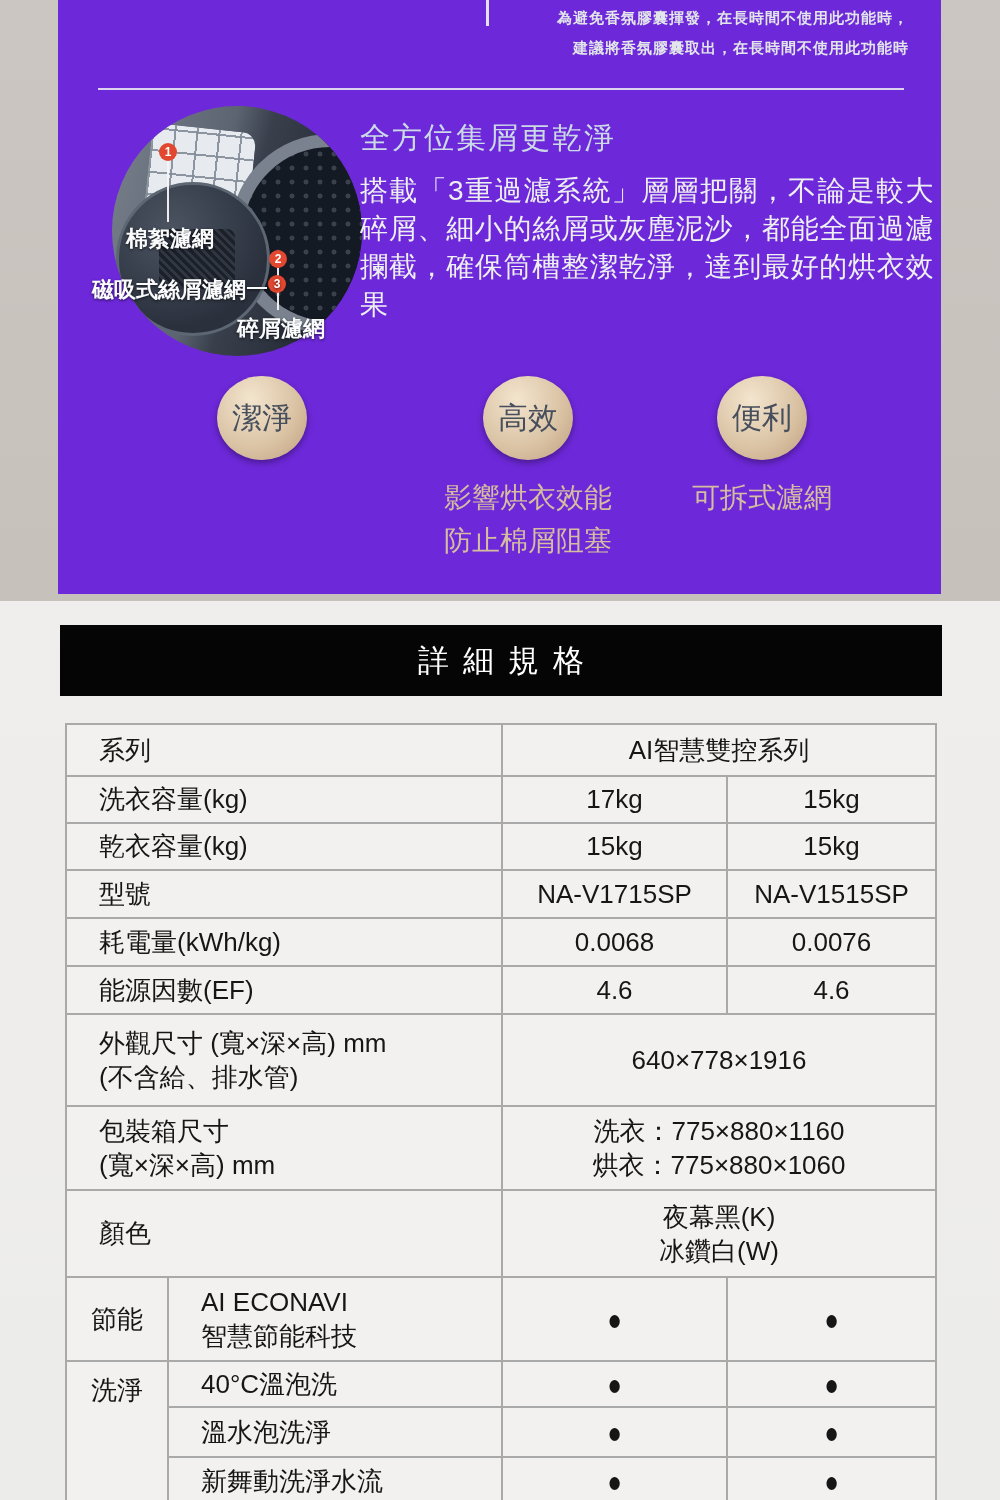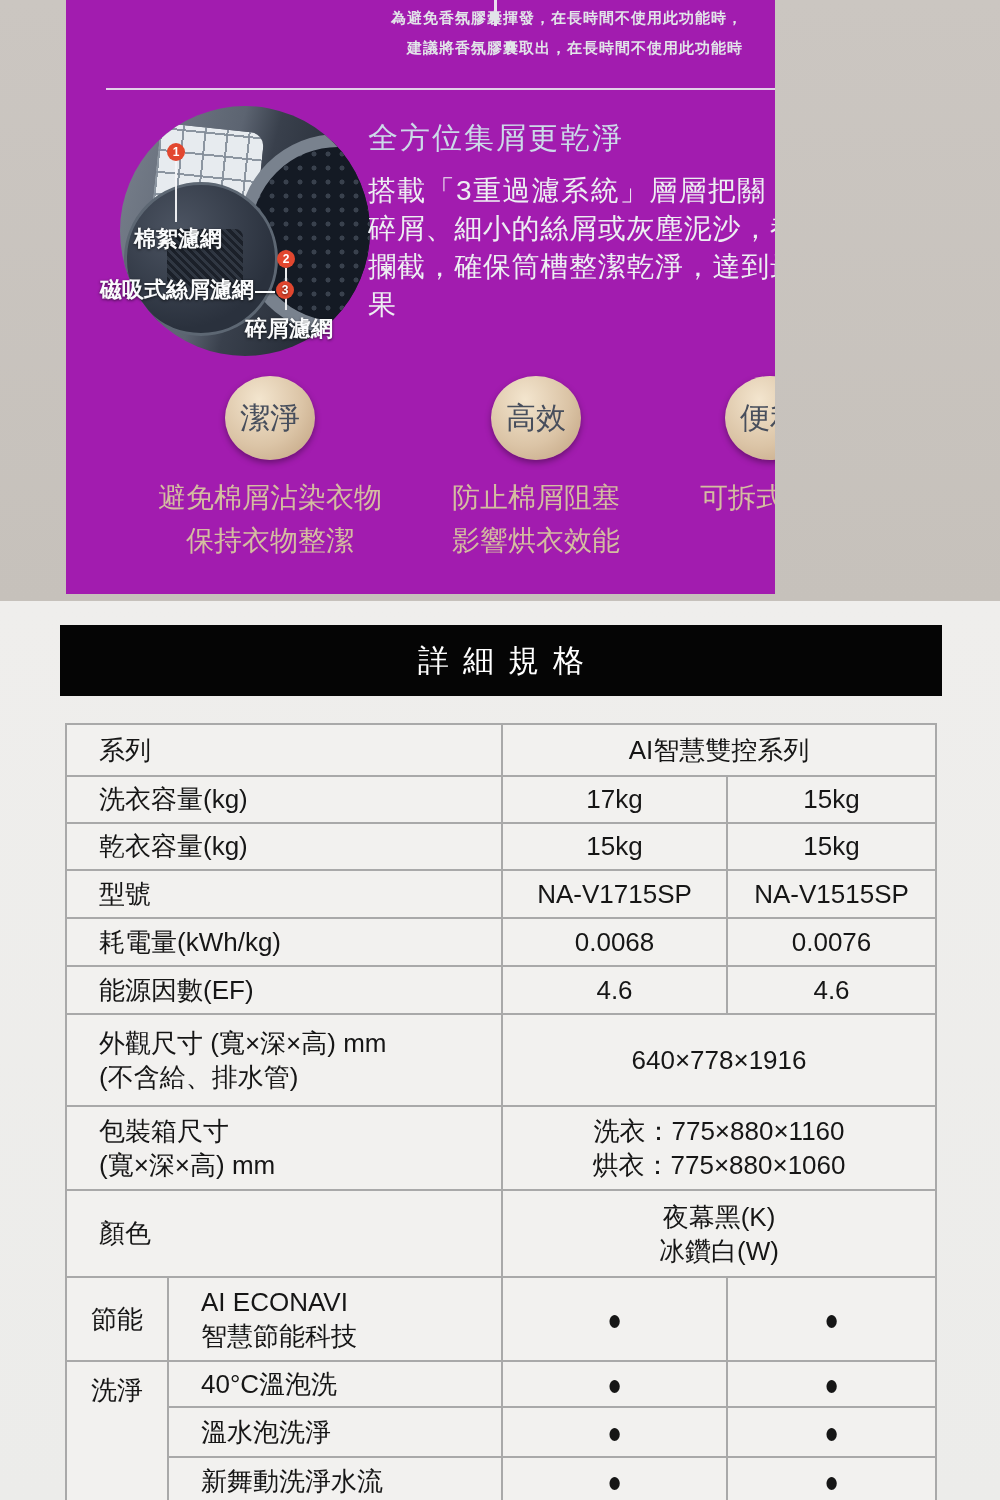--- a/index.html
+++ b/index.html
@@ -6,21 +6,21 @@
   body{
     width:1000px;height:1500px;position:relative;overflow:hidden;
     background:#efeeec;
     font-family:"Liberation Sans","DejaVu Sans",sans-serif;
     -webkit-font-smoothing:antialiased;
   }
   .bg-top{position:absolute;left:0;top:0;width:1000px;height:601px;background:linear-gradient(#cbc6c1,#c6c1bb);}
   .bg-bottom{position:absolute;left:0;top:601px;width:1000px;height:899px;background:linear-gradient(#efeeec,#ececea);}
 
   
-  .hero{position:absolute;left:58px;top:0;width:709px;height:594px;background:#a21caf;overflow:hidden;margin-left:8px;}
+  .hero{position:absolute;left:58px;top:0;width:883px;height:594px;background:#6d28d9;overflow:hidden;}
   .hero-note{position:absolute;right:32px;top:3px;text-align:right;font-size:15px;font-weight:bold;
              color:#e2e5e9;line-height:30px;letter-spacing:1px;}
   .tick{position:absolute;left:428px;top:0;width:3px;height:26px;background:#f3f4f6;opacity:.9;}
   .hr-line{position:absolute;left:40px;top:88px;width:806px;height:2px;background:#eef0f3;opacity:.85;}
 
   
   .photo{position:absolute;left:54px;top:106px;width:250px;height:250px;border-radius:50%;overflow:hidden;
          background:linear-gradient(105deg,#79818d 0%,#5c6471 40%,#39404c 52%,#171d27 100%);}
   .photo .grid-panel{position:absolute;left:36px;top:22px;width:104px;height:94px;border-radius:14px;
          background:
@@ -35,21 +35,21 @@
          box-sizing:border-box;border:3px solid #5d6773;
          background:radial-gradient(circle at 35% 30%,#4c5462,#2a313d 70%);}
   .photo .mesh{position:absolute;left:40px;top:44px;width:76px;height:60px;border-radius:8px;
          background:repeating-linear-gradient(45deg,#1b2029 0 3px,#303742 3px 6px);}
 
   .num-badge{position:absolute;width:18px;height:18px;border-radius:50%;background:#e2472f;
          color:#fff;font-size:12px;font-weight:bold;text-align:center;line-height:18px;}
   .lead-line{position:absolute;width:2px;background:#f5f6f8;opacity:.95;}
   .photo-label{position:absolute;color:#fafbfc;font-size:22px;font-weight:bold;
          text-shadow:0 1px 3px rgba(0,0,0,.65);white-space:nowrap;}
-  .label3-row{display:flex;align-items:center;}
+  .label3-row{display:flex;}
   .label3-row .dash{font-size:20px;margin:0 1px;}
 
   .headline{position:absolute;left:302px;top:118px;font-size:30px;letter-spacing:2px;color:#ccdae8;}
   .hero-para{position:absolute;left:302px;top:172px;width:574px;font-size:28px;line-height:38px;
              color:#edeff2;letter-spacing:.5px;text-align:justify;}
 
   .feature{position:absolute;top:376px;transform:translateX(-50%);text-align:center;}
   .feature .oval{width:90px;height:84px;border-radius:50%;margin:0 auto;
         background:radial-gradient(ellipse at 38% 28%,#f3e5ce,#dbc4a6 55%,#bfa07d 100%);
         box-shadow:0 3px 6px rgba(0,0,0,.35);}
@@ -106,30 +106,26 @@
     <span>磁吸式絲屑濾網</span>
     <span class="dash">—</span>
     <span class="num-badge" style="position:static;display:inline-block;">3</span>
   </div>
 
   <div class="headline">全方位集屑更乾淨</div>
   <div class="hero-para">搭載「3重過濾系統」層層把關，不論是較大碎屑、細小的絲屑或灰塵泥沙，都能全面過濾攔截，確保筒槽整潔乾淨，達到最好的烘衣效果</div>
 
   <div class="feature" style="left:204px;">
     <div class="oval"><span>潔淨</span></div>
-    <div class="desc">
-      <div>避免棉屑沾染衣物</div>
-      <div>保持衣物整潔</div>
-    </div>
   </div>
   <div class="feature" style="left:470px;">
     <div class="oval"><span>高效</span></div>
     <div class="desc">
+      <div>影響烘衣效能</div>
       <div>防止棉屑阻塞</div>
-      <div>影響烘衣效能</div>
     </div>
   </div>
   <div class="feature" style="left:704px;">
     <div class="oval"><span>便利</span></div>
     <div class="desc">
       <div>可拆式濾網</div>
     </div>
   </div>
 </div>
 

